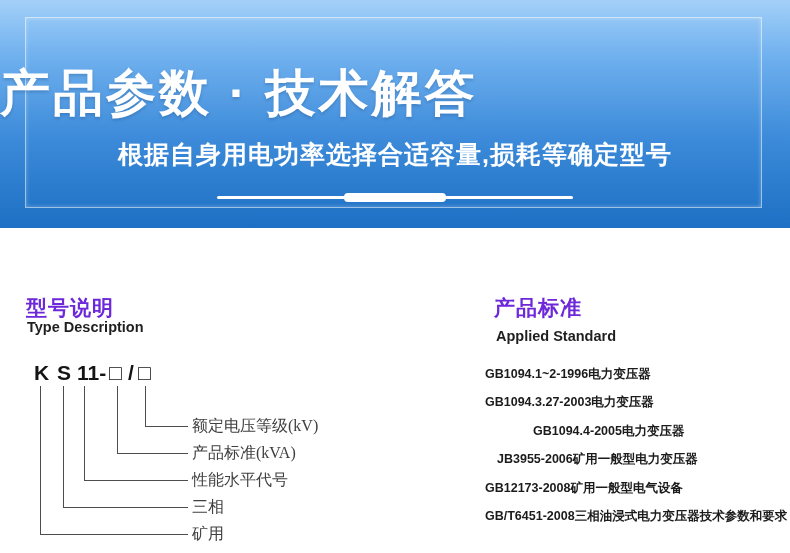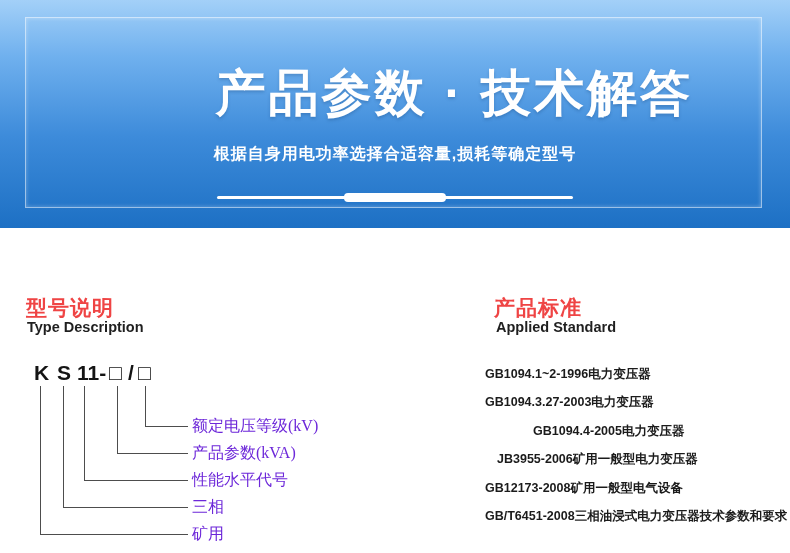--- a/index.html
+++ b/index.html
@@ -15,28 +15,28 @@
     position:absolute; left:0; top:0; width:790px; height:228px;
     background:linear-gradient(180deg,#a3d0f8 0%, #6fb0ee 25%, #3d8bda 60%, #1d70c4 100%);
   }
   .banner-border {
     position:absolute; left:25px; top:17px; width:737px; height:191px;
     border:1px solid rgba(255,255,255,0.55);
     box-shadow:0 0 4px rgba(255,255,255,0.35) inset;
   }
   .banner-title {
     position:absolute; left:0; top:64px; width:693px;
-    text-align:right; color:#ffffff; font-size:50px; font-weight:bold;
+    text-align:left; color:#ffffff; font-size:50px; font-weight:bold;
     letter-spacing:3px; line-height:58px;
     text-shadow:0 2px 3px rgba(20,60,110,0.25);
     white-space:nowrap;
   }
   .banner-subtitle {
     position:absolute; left:0; top:139px; width:790px;
-    text-align:center; color:#ffffff; font-size:16px; font-weight:bold;
+    text-align:center; color:#ffffff; font-size:25px; font-weight:bold;
     letter-spacing:1px; line-height:30px; white-space:nowrap;
   }
   .banner-divider { position:absolute; left:0; top:192px; width:790px; height:12px; }
   .banner-divider .thin {
     position:absolute; left:217px; top:4px; width:356px; height:3px;
     background:#ffffff; border-radius:2px;
   }
   .banner-divider .thick {
     position:absolute; left:344px; top:1px; width:102px; height:9px;
     background:#ffffff; border-radius:4px;
@@ -51,39 +51,39 @@
     white-space:nowrap;
   }
   .ribbon-en {
     position:absolute; left:130px; top:16px; color:#ffffff;
     font-size:13.5px; font-weight:bold; letter-spacing:1.5px; line-height:15px;
     white-space:nowrap;
   }
 
   
   .col-heading-cn {
-    position:absolute; color:#ef4444; font-size:21px; font-weight:bold;
+    position:absolute; color:#6d28d9; font-size:21px; font-weight:bold;
     letter-spacing:1px; white-space:nowrap;
   }
   .col-heading-en {
     position:absolute; color:#1f1f1f; font-size:14.5px; font-weight:600;
     white-space:nowrap;
     text-align:right;
   }
 
   
   .model-part {
     position:absolute; top:362px; color:#141414; font-size:21px;
     font-weight:600; line-height:22px; white-space:nowrap;
   }
   .dline { position:absolute; background:#4d4d4d; }
   .dline.v { width:1px; }
   .dline.h { height:1px; }
   .dlabel {
-    position:absolute; left:192px; color:#6d28d9; font-size:16px;
+    position:absolute; left:192px; color:#404040; font-size:16px;
     font-family:"Liberation Serif","DejaVu Serif",serif;
     line-height:20px; white-space:nowrap;
   }
 
   
   .standard-item {
     position:absolute; left:485px; color:#1b1b1b; font-size:12.5px;
     font-weight:bold; line-height:16px; white-space:nowrap;
   }
 </style>
@@ -120,29 +120,29 @@
     <div class="dline v" style="left:117px; top:386px; height:67px;"></div>
     <div class="dline v" style="left:145px; top:386px; height:40px;"></div>
 
     <div class="dline h" style="left:145px; top:426px; width:43px;"></div>
     <div class="dline h" style="left:117px; top:453px; width:71px;"></div>
     <div class="dline h" style="left:84px;  top:480px; width:104px;"></div>
     <div class="dline h" style="left:63px;  top:507px; width:125px;"></div>
     <div class="dline h" style="left:40px;  top:534px; width:148px;"></div>
 
     <span class="dlabel" style="top:416px;">额定电压等级(kV)</span>
-    <span class="dlabel" style="top:443px;">产品参数(kVA)</span>
+    <span class="dlabel" style="top:443px;">产品标准(kVA)</span>
     <span class="dlabel" style="top:470px;">性能水平代号</span>
     <span class="dlabel" style="top:497px;">三相</span>
     <span class="dlabel" style="top:524px;">矿用</span>
   </section>
 
   <section>
     <h2 class="col-heading-cn" style="left:494px; top:294px;">产品标准</h2>
-    <div class="col-heading-en" style="left:496px; top:319px;">Applied Standard</div>
+    <div class="col-heading-en" style="left:496px; top:328px;">Applied Standard</div>
 
     <div class="standard-item" style="top:366px;">GB1094.1~2-1996电力变压器</div>
     <div class="standard-item" style="top:394px;">GB1094.3.27-2003电力变压器</div>
     <div class="standard-item" style="top:423px;margin-left:48px;">GB1094.4-2005电力变压器</div>
     <div class="standard-item" style="top:451px;margin-left:12px;">JB3955-2006矿用一般型电力变压器</div>
     <div class="standard-item" style="top:480px;">GB12173-2008矿用一般型电气设备</div>
     <div class="standard-item" style="top:508px;">GB/T6451-2008三相油浸式电力变压器技术参数和要求</div>
   </section>
 
 </div>

